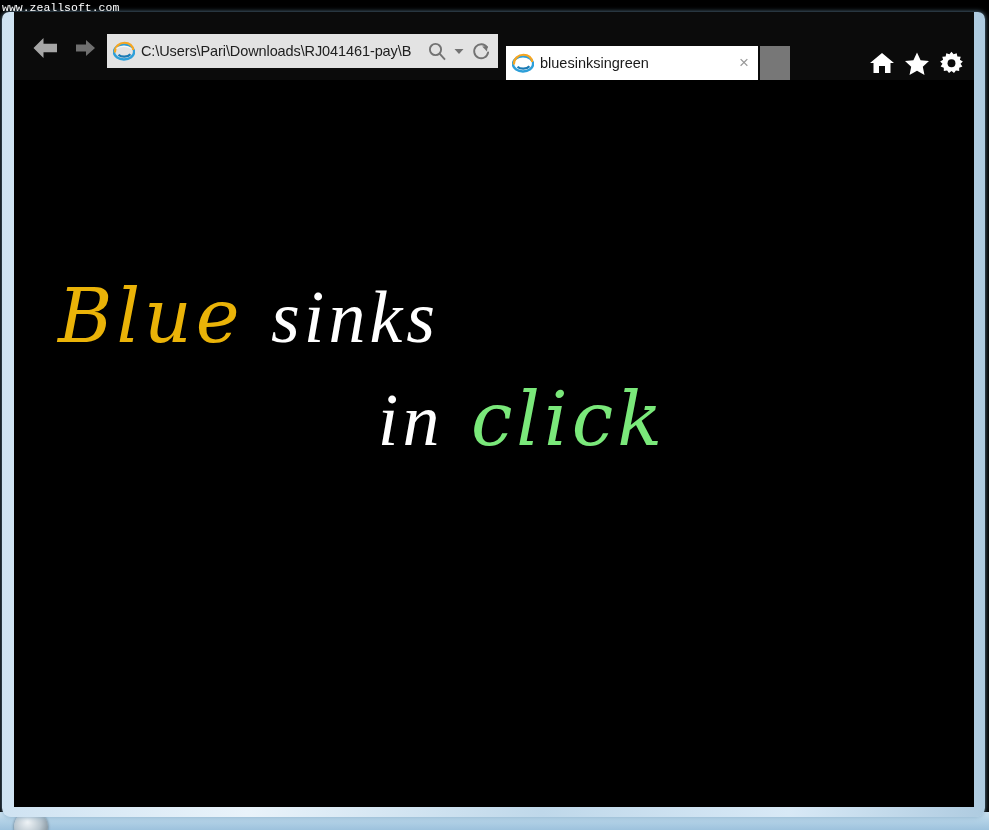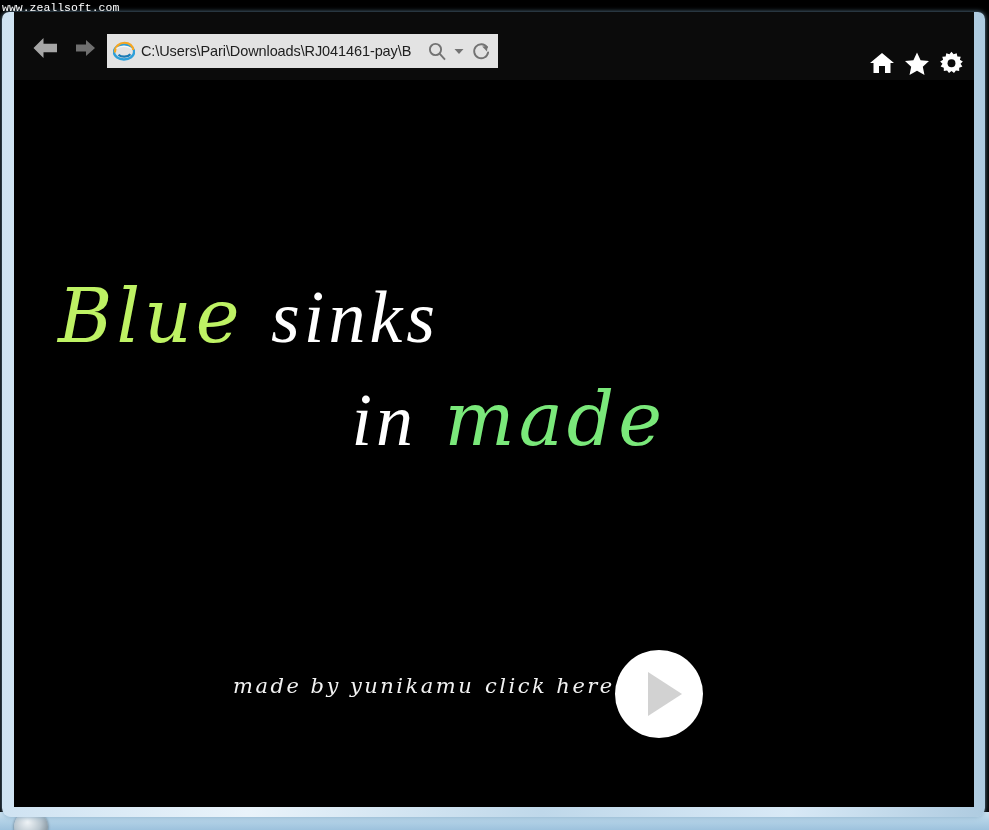--- a/index.html
+++ b/index.html
@@ -215,21 +215,21 @@
   }
   #headline-line1 {
     display: block;
     padding-left: 44px;
   }
   #headline-line2 {
     display: block;
     text-align: right;
     padding-right: 8px;
   }
-  .word-blue { color: #bef264; }
+  .word-blue { color: #eab308; }
   .word-white { color: #ffffff; font-family: Liberation Serif, serif; }
   .word-green { color: #7ae87a; }
 
   #footer-row {
     position: absolute;
     left: 0;
     top: 570px;
     width: 700px;
     height: 100px;
   }
@@ -331,20 +331,34 @@
             </svg>
           </button>
           <button class="addr-btn" title="Refresh">
             <svg width="20" height="20" viewBox="0 0 20 20">
               <path d="M16 6.3 A7 7 0 1 0 17.1 11.5" fill="none" stroke="#737373" stroke-width="1.9" stroke-linecap="round"></path>
               <path d="M11.2 5.6 L16.6 5.0 L16.0 10.4 Z" fill="#737373"></path>
             </svg>
           </button>
         </div>
 
+        <div id="tab-strip">
+          <div id="tab-active">
+            <span id="tab-favicon">
+              <svg width="22" height="22" viewBox="0 0 24 24">
+                <ellipse cx="12" cy="13" rx="11" ry="8.2" fill="none" stroke="#2d9fd9" stroke-width="2.6"></ellipse>
+                <path d="M2 13.5 C2 7 7 3 12.5 3 C18 3 22 6.5 22 11" fill="none" stroke="#f5a623" stroke-width="2.4"></path>
+                <path d="M6 16 C9 19 16 19 19 15.5" fill="none" stroke="#1b7bb5" stroke-width="2.4"></path>
+              </svg>
+            </span>
+            <span id="tab-title">bluesinksingreen</span>
+            <button id="tab-close" title="Close tab">×</button>
+          </div>
+          <button id="tab-new" title="New tab"></button>
+        </div>
 
         <div id="chrome-tools">
           <button class="tool-btn" title="Home">
             <svg width="26" height="24" viewBox="0 0 26 24">
               <path d="M13 2 L1 12 L4.5 12 L4.5 22 L10 22 L10 15 L16 15 L16 22 L21.5 22 L21.5 12 L25 12 Z" fill="#ffffff"></path>
             </svg>
           </button>
           <button class="tool-btn" title="Favorites">
             <svg width="26" height="25" viewBox="0 0 26 25">
               <path d="M13 1.5 L16.6 9.2 L25 10.1 L18.8 15.8 L20.5 24 L13 19.8 L5.5 24 L7.2 15.8 L1 10.1 L9.4 9.2 Z" fill="#ffffff"></path>
@@ -361,30 +375,23 @@
 
       <div id="page-content">
 
         <div id="headline">
           <span id="headline-line1">
             <span class="word-blue">Blue</span>
             <span class="word-white">sinks</span>
           </span>
           <span id="headline-line2">
             <span class="word-white">in</span>
-            <span class="word-green">made</span>
+            <span class="word-green">click</span>
           </span>
         </div>
 
-        <div id="footer-row">
-          <span id="credit-text">made by yunikamu</span>
-          <span id="cta-text">click here</span>
-          <button id="play-button" title="Play">
-            <span id="play-triangle"></span>
-          </button>
-        </div>
 
       </div>
     </div>
   </div>
 
   <div id="watermark">www.zeallsoft.com</div>
 </div>
 
 </body></html>

